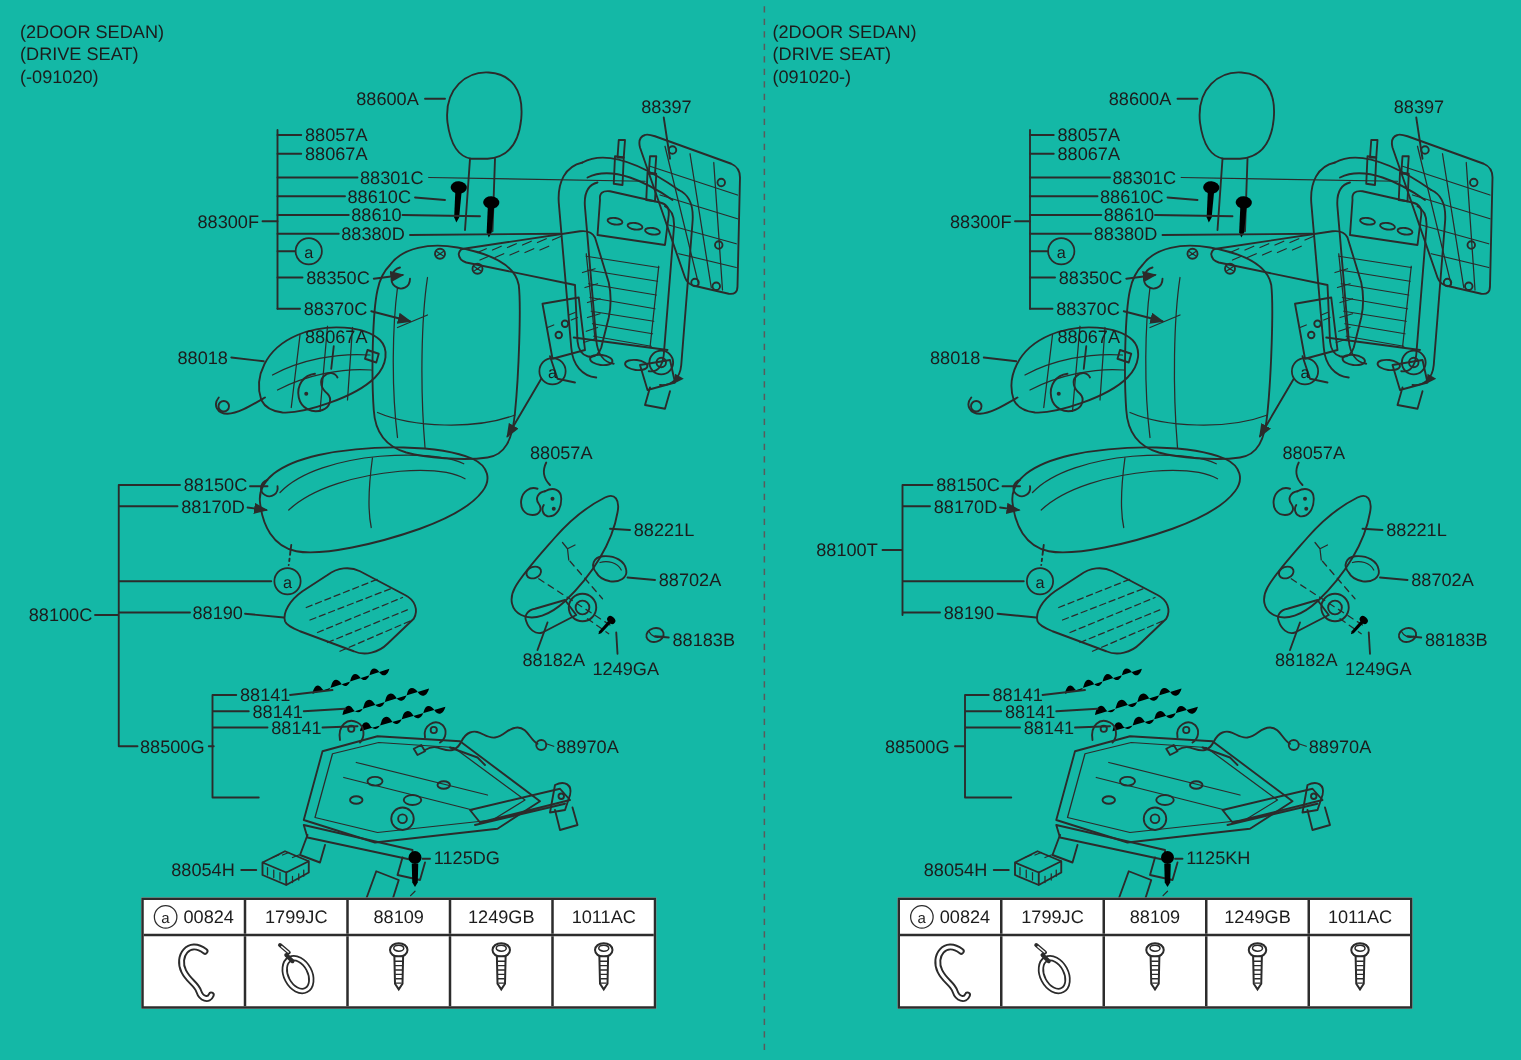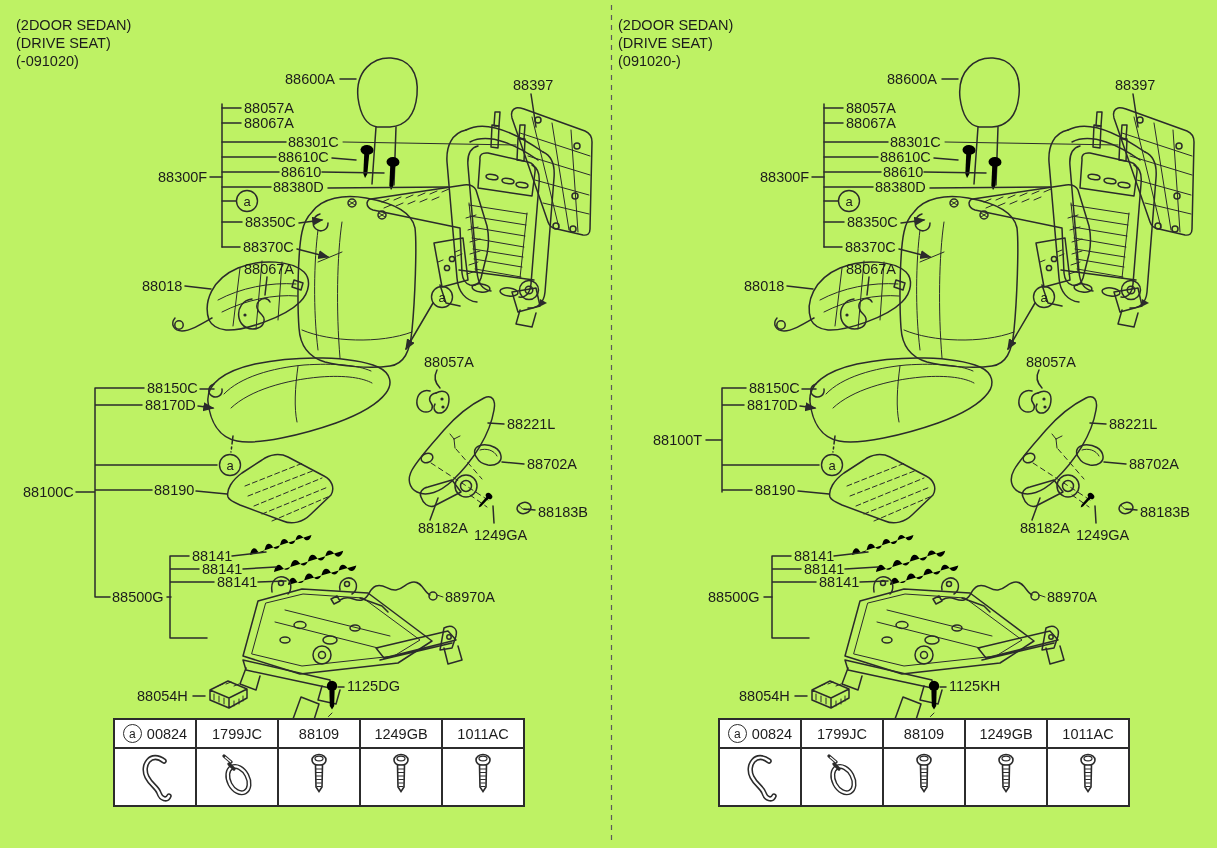--- a/index.html
+++ b/index.html
@@ -1,16 +1,16 @@
 <!DOCTYPE html>
 <html><head>
 <meta charset="utf-8">
 <style>
   html,body{margin:0;padding:0;background:#fff;}
-  .stage{position:relative;width:1217px;height:848px;background:#bef264;overflow:hidden;
+  .stage{position:relative;width:1217px;height:848px;background:#14b8a6;overflow:hidden;
          font-family:"Liberation Sans",sans-serif;color:#1c1c1c;}
   svg.scene{position:absolute;left:0;top:0;}
   .art path,.art line,.art ellipse,.art circle,.art rect,.art polyline{
       fill:none;stroke:#2b2b2b;stroke-width:1.5;stroke-linecap:round;stroke-linejoin:round;}
   .art .thick{stroke-width:2.3}
   .art .thin{stroke-width:1}
   .art .dsh{stroke-dasharray:5 4}
   .art .dshdot{stroke-dasharray:8 3 2 3}
   .art .solid{fill:#2b2b2b;stroke:none}
   .lb{font-family:"Liberation Sans",sans-serif;font-size:14.5px;fill:#1c1c1c;}

